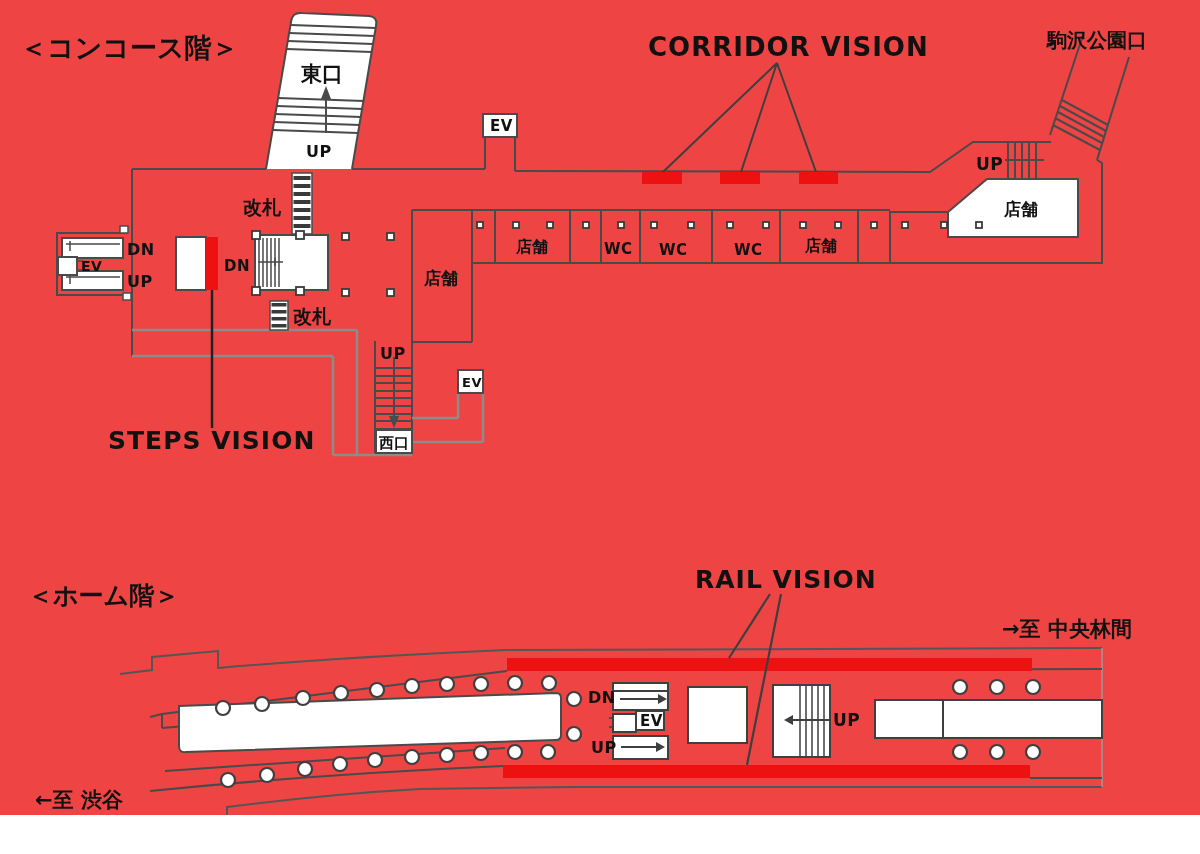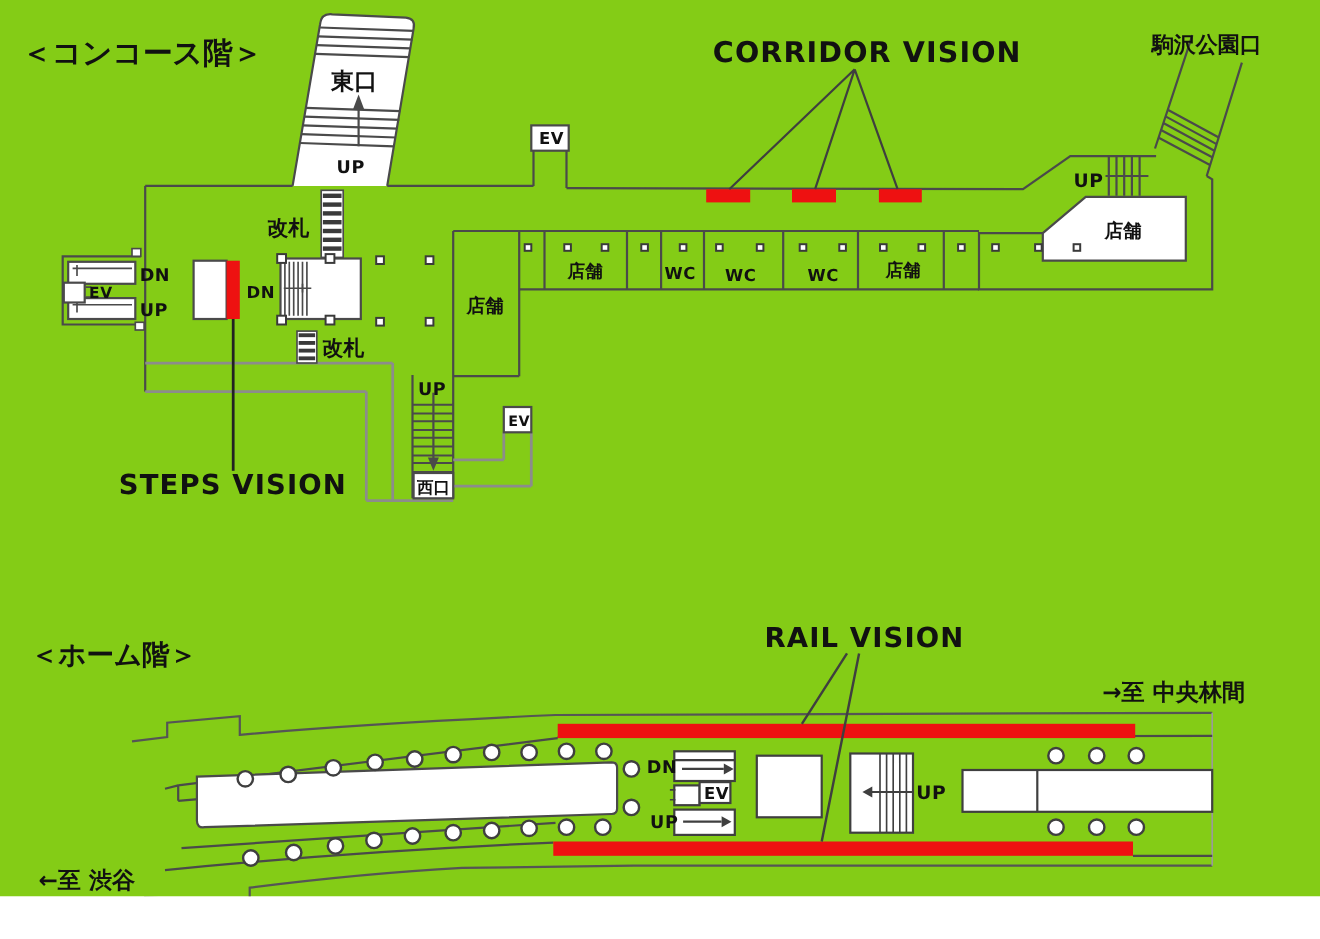--- a/index.html
+++ b/index.html
@@ -1,16 +1,16 @@
 <!DOCTYPE html>
 <html><head>
 <meta charset="utf-8">
 <style>
   html,body{margin:0;padding:0;background:#ffffff;}
-  .stage{width:1200px;height:815px;position:relative;background:#84cc16;overflow:hidden;}
+  .stage{width:1200px;height:815px;position:relative;background:#ef4444;overflow:hidden;}
   svg{display:block;}
   text{font-family:"DejaVu Sans","Liberation Sans",sans-serif;fill:#111111;}
   .jp{font-weight:bold;}
   .en{font-weight:bold;letter-spacing:.5px;}
   .big{letter-spacing:1px;}
 </style>
 </head>
 <body>
 
 <div class="stage">

